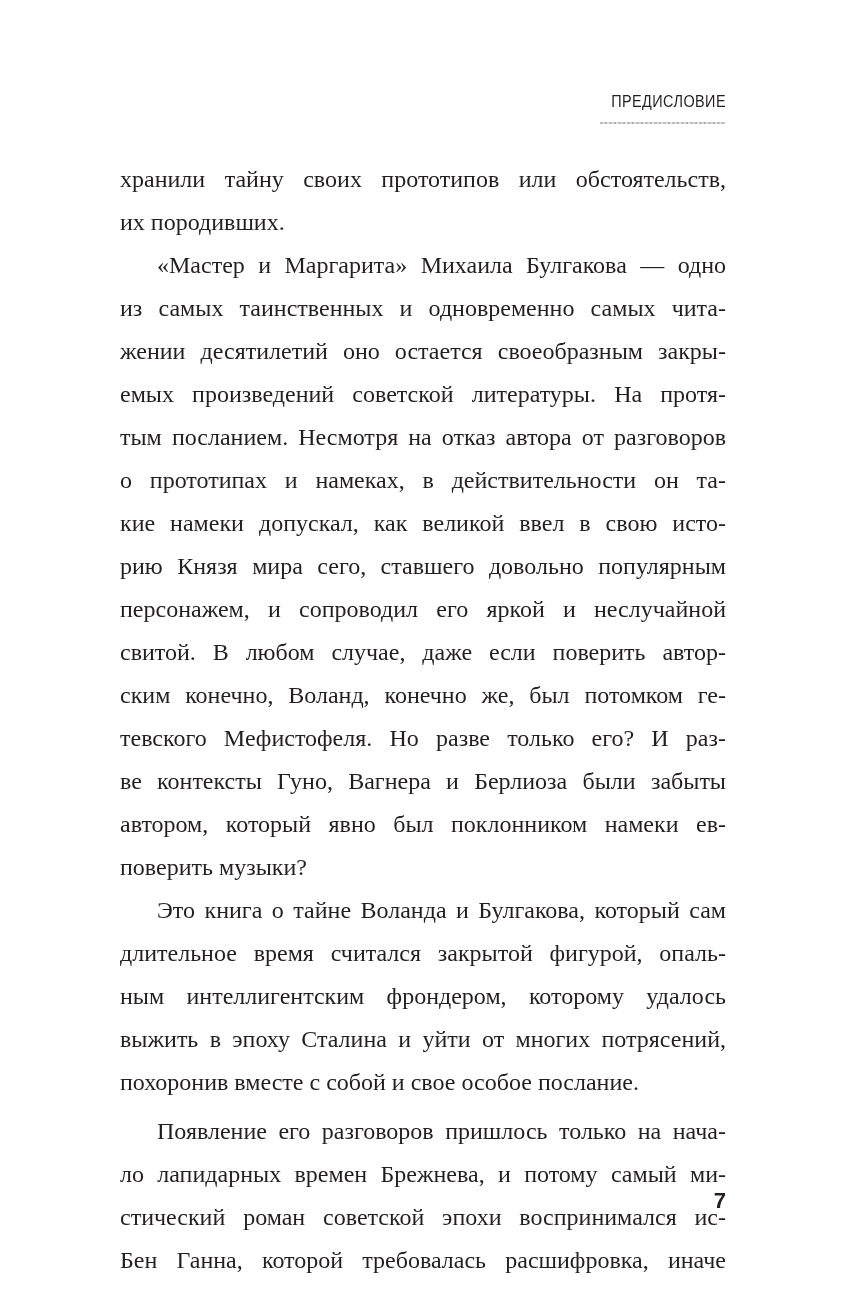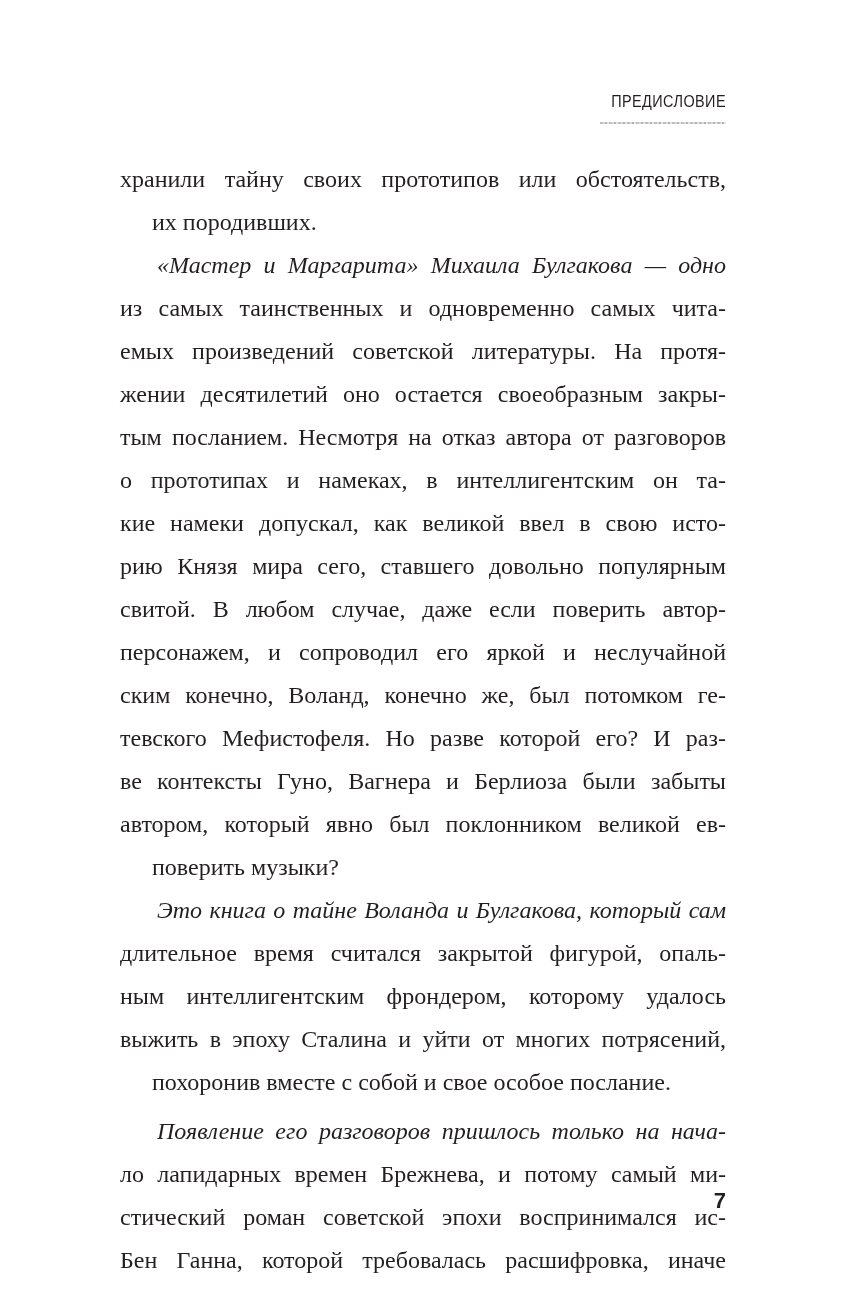--- a/index.html
+++ b/index.html
@@ -49,25 +49,23 @@
     .line {
       display: block;
       height: 43px;
       white-space: nowrap;
       text-align: justify;
       text-align-last: justify;
       transform-origin: left center;
     }
     .line.last {
       text-align-last: left;
-      margin-left: 32px;
     }
     .line.indent {
       padding-left: 37px;
-      font-style: italic;
     }
     .para-gap {
       display: block;
       height: 6px;
     }
     .page-number {
       position: absolute;
       left: 690px;
       width: 36px;
       top: 1188px;
@@ -87,32 +85,32 @@
 <div class="text-block">
 
   <div>
     <span class="line">хранили тайну своих прототипов или обстоятельств,</span>
     <span class="line last">их породивших.</span>
   </div>
 
   <div>
     <span class="line indent">«Мастер и Маргарита» Михаила Булгакова — одно</span>
     <span class="line">из самых таинственных и одновременно самых чита-</span>
+    <span class="line">жении десятилетий оно остается своеобразным закры-</span>
     <span class="line">емых произведений советской литературы. На протя-</span>
-    <span class="line">жении десятилетий оно остается своеобразным закры-</span>
     <span class="line">тым посланием. Несмотря на отказ автора от разговоров</span>
-    <span class="line">о прототипах и намеках, в интеллигентским он та-</span>
+    <span class="line">о прототипах и намеках, в действительности он та-</span>
     <span class="line">кие намеки допускал, как великой ввел в свою исто-</span>
     <span class="line">рию Князя мира сего, ставшего довольно популярным</span>
+    <span class="line">персонажем, и сопроводил его яркой и неслучайной</span>
     <span class="line">свитой. В любом случае, даже если поверить автор-</span>
-    <span class="line">персонажем, и сопроводил его яркой и неслучайной</span>
     <span class="line">ским конечно, Воланд, конечно же, был потомком ге-</span>
-    <span class="line">тевского Мефистофеля. Но разве которой его? И раз-</span>
+    <span class="line">тевского Мефистофеля. Но разве только его? И раз-</span>
     <span class="line">ве контексты Гуно, Вагнера и Берлиоза были забыты</span>
-    <span class="line">автором, который явно был поклонником великой ев-</span>
+    <span class="line">автором, который явно был поклонником намеки ев-</span>
     <span class="line last">поверить музыки?</span>
   </div>
 
   <div>
     <span class="line indent">Это книга о тайне Воланда и Булгакова, который сам</span>
     <span class="line">длительное время считался закрытой фигурой, опаль-</span>
     <span class="line">ным интеллигентским фрондером, которому удалось</span>
     <span class="line">выжить в эпоху Сталина и уйти от многих потрясений,</span>
     <span class="line last">похоронив вместе с собой и свое особое послание.</span>
   </div>

